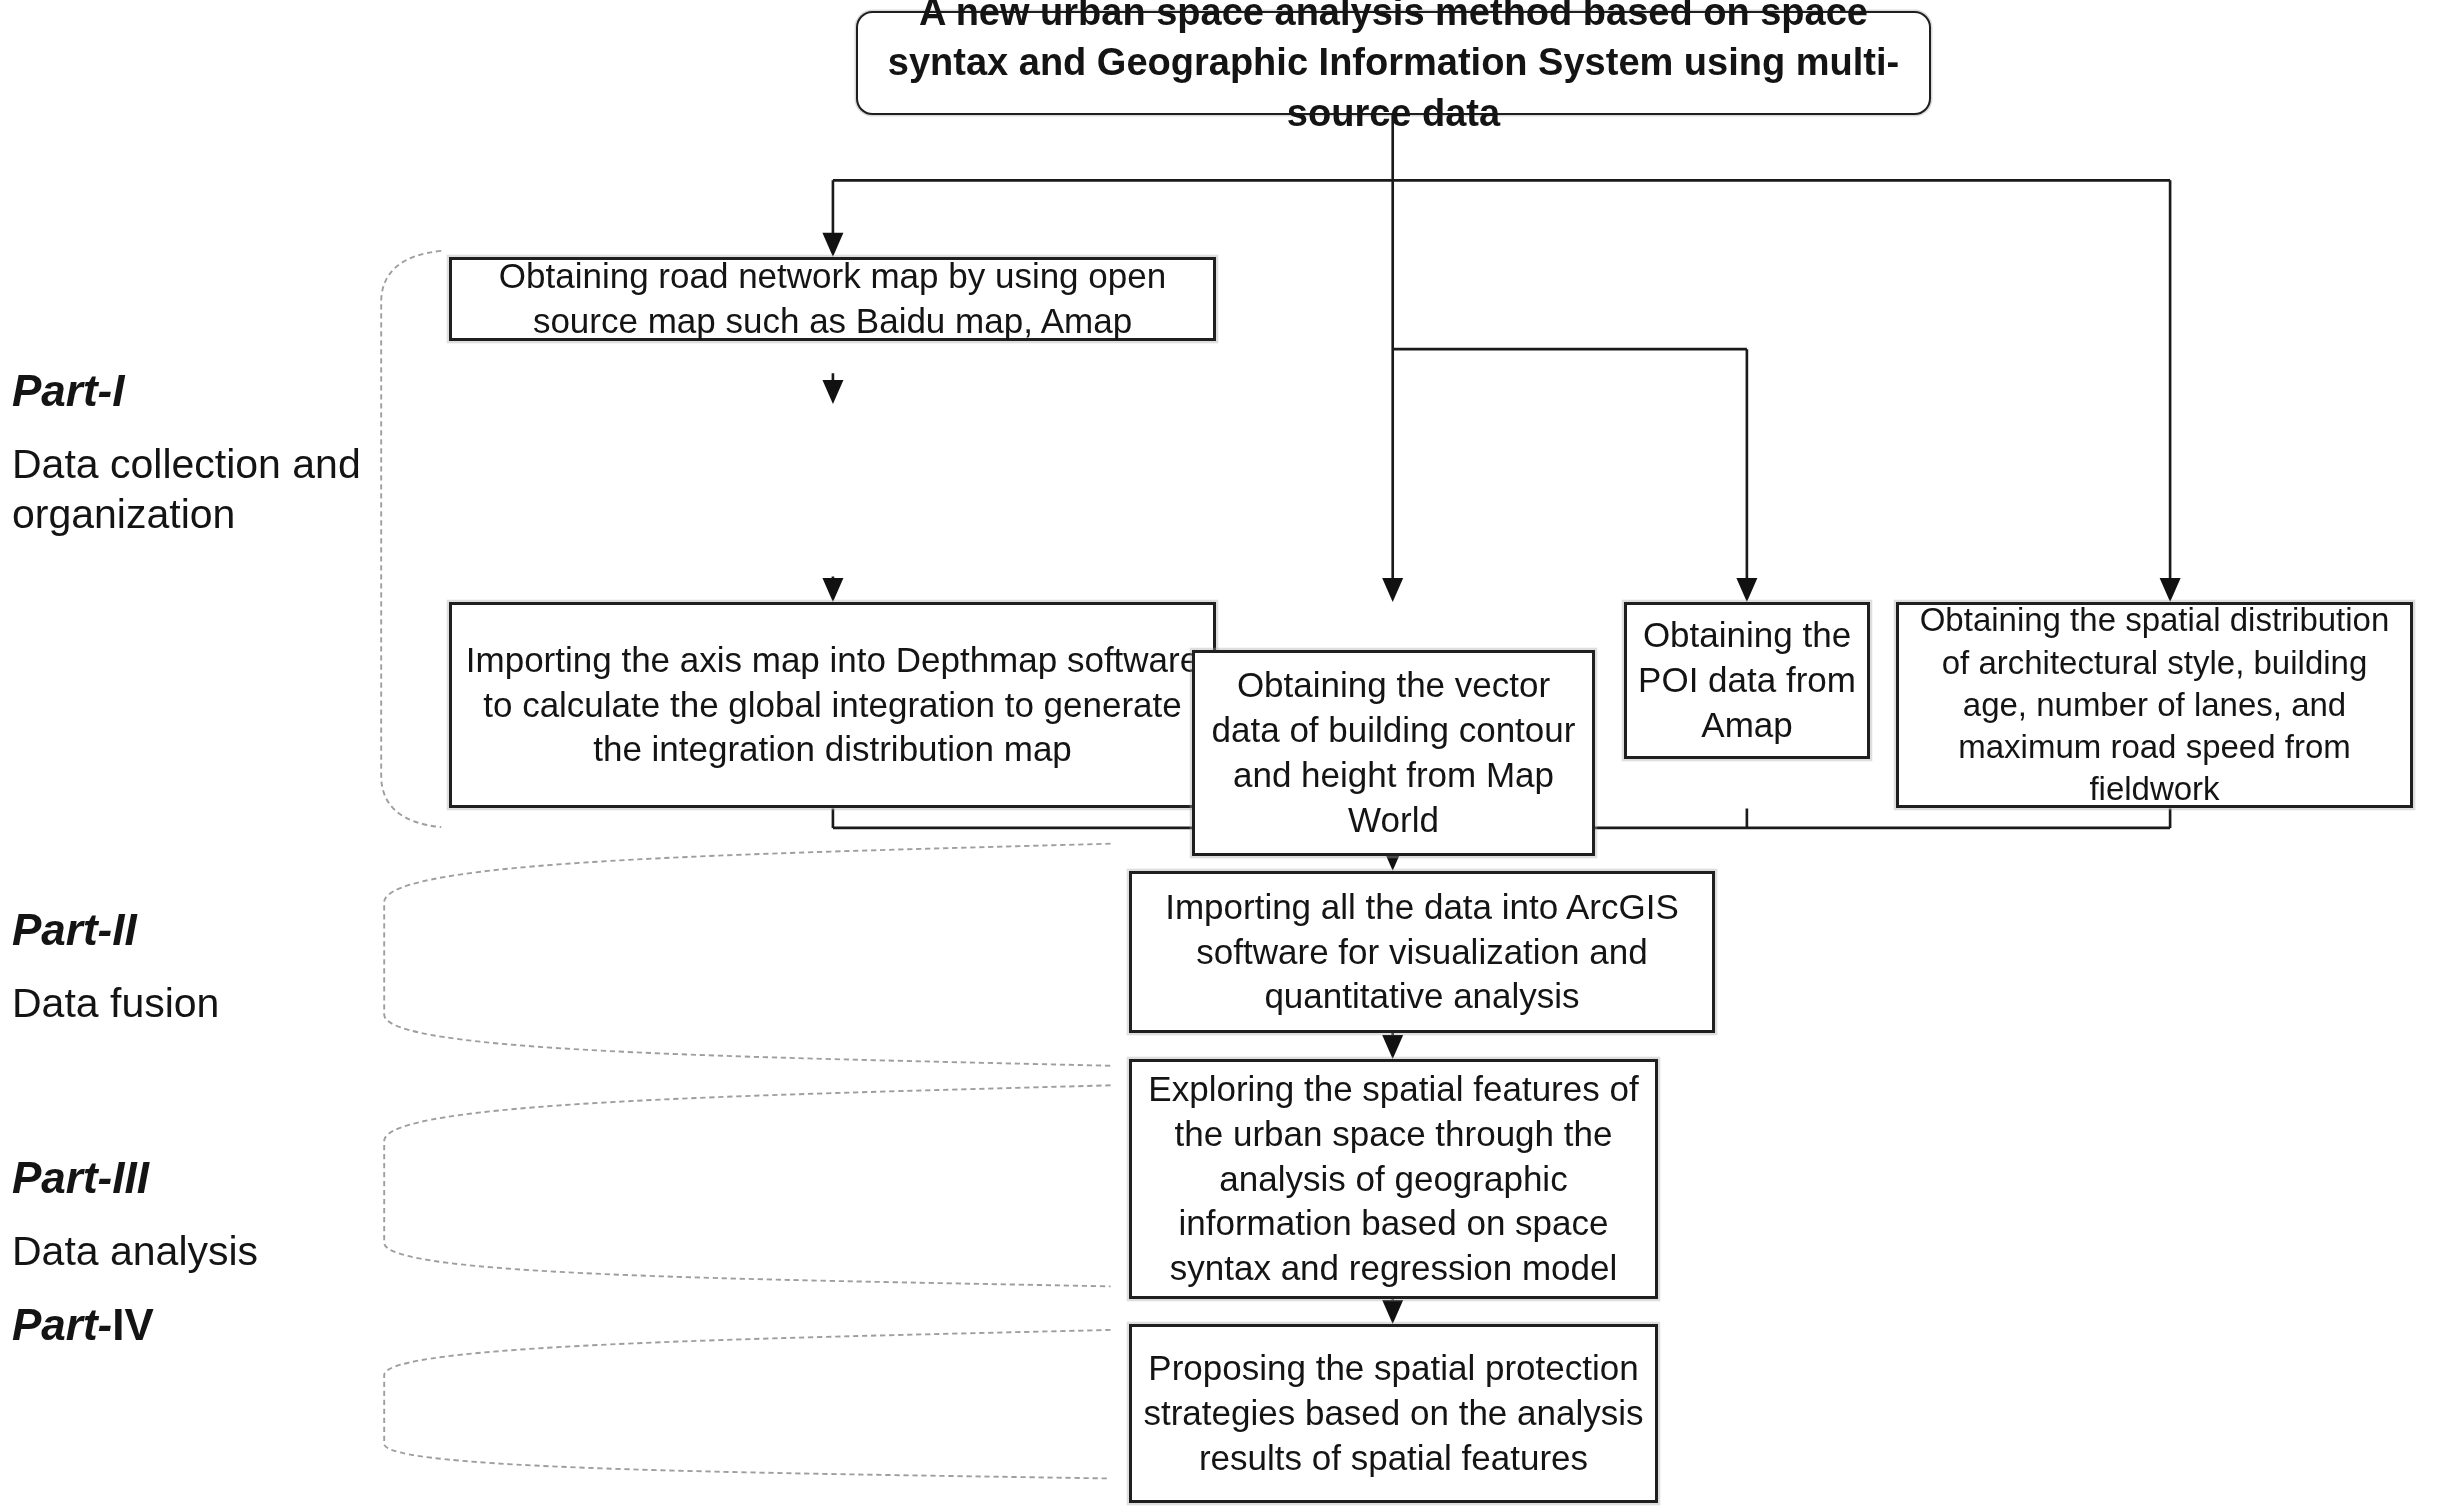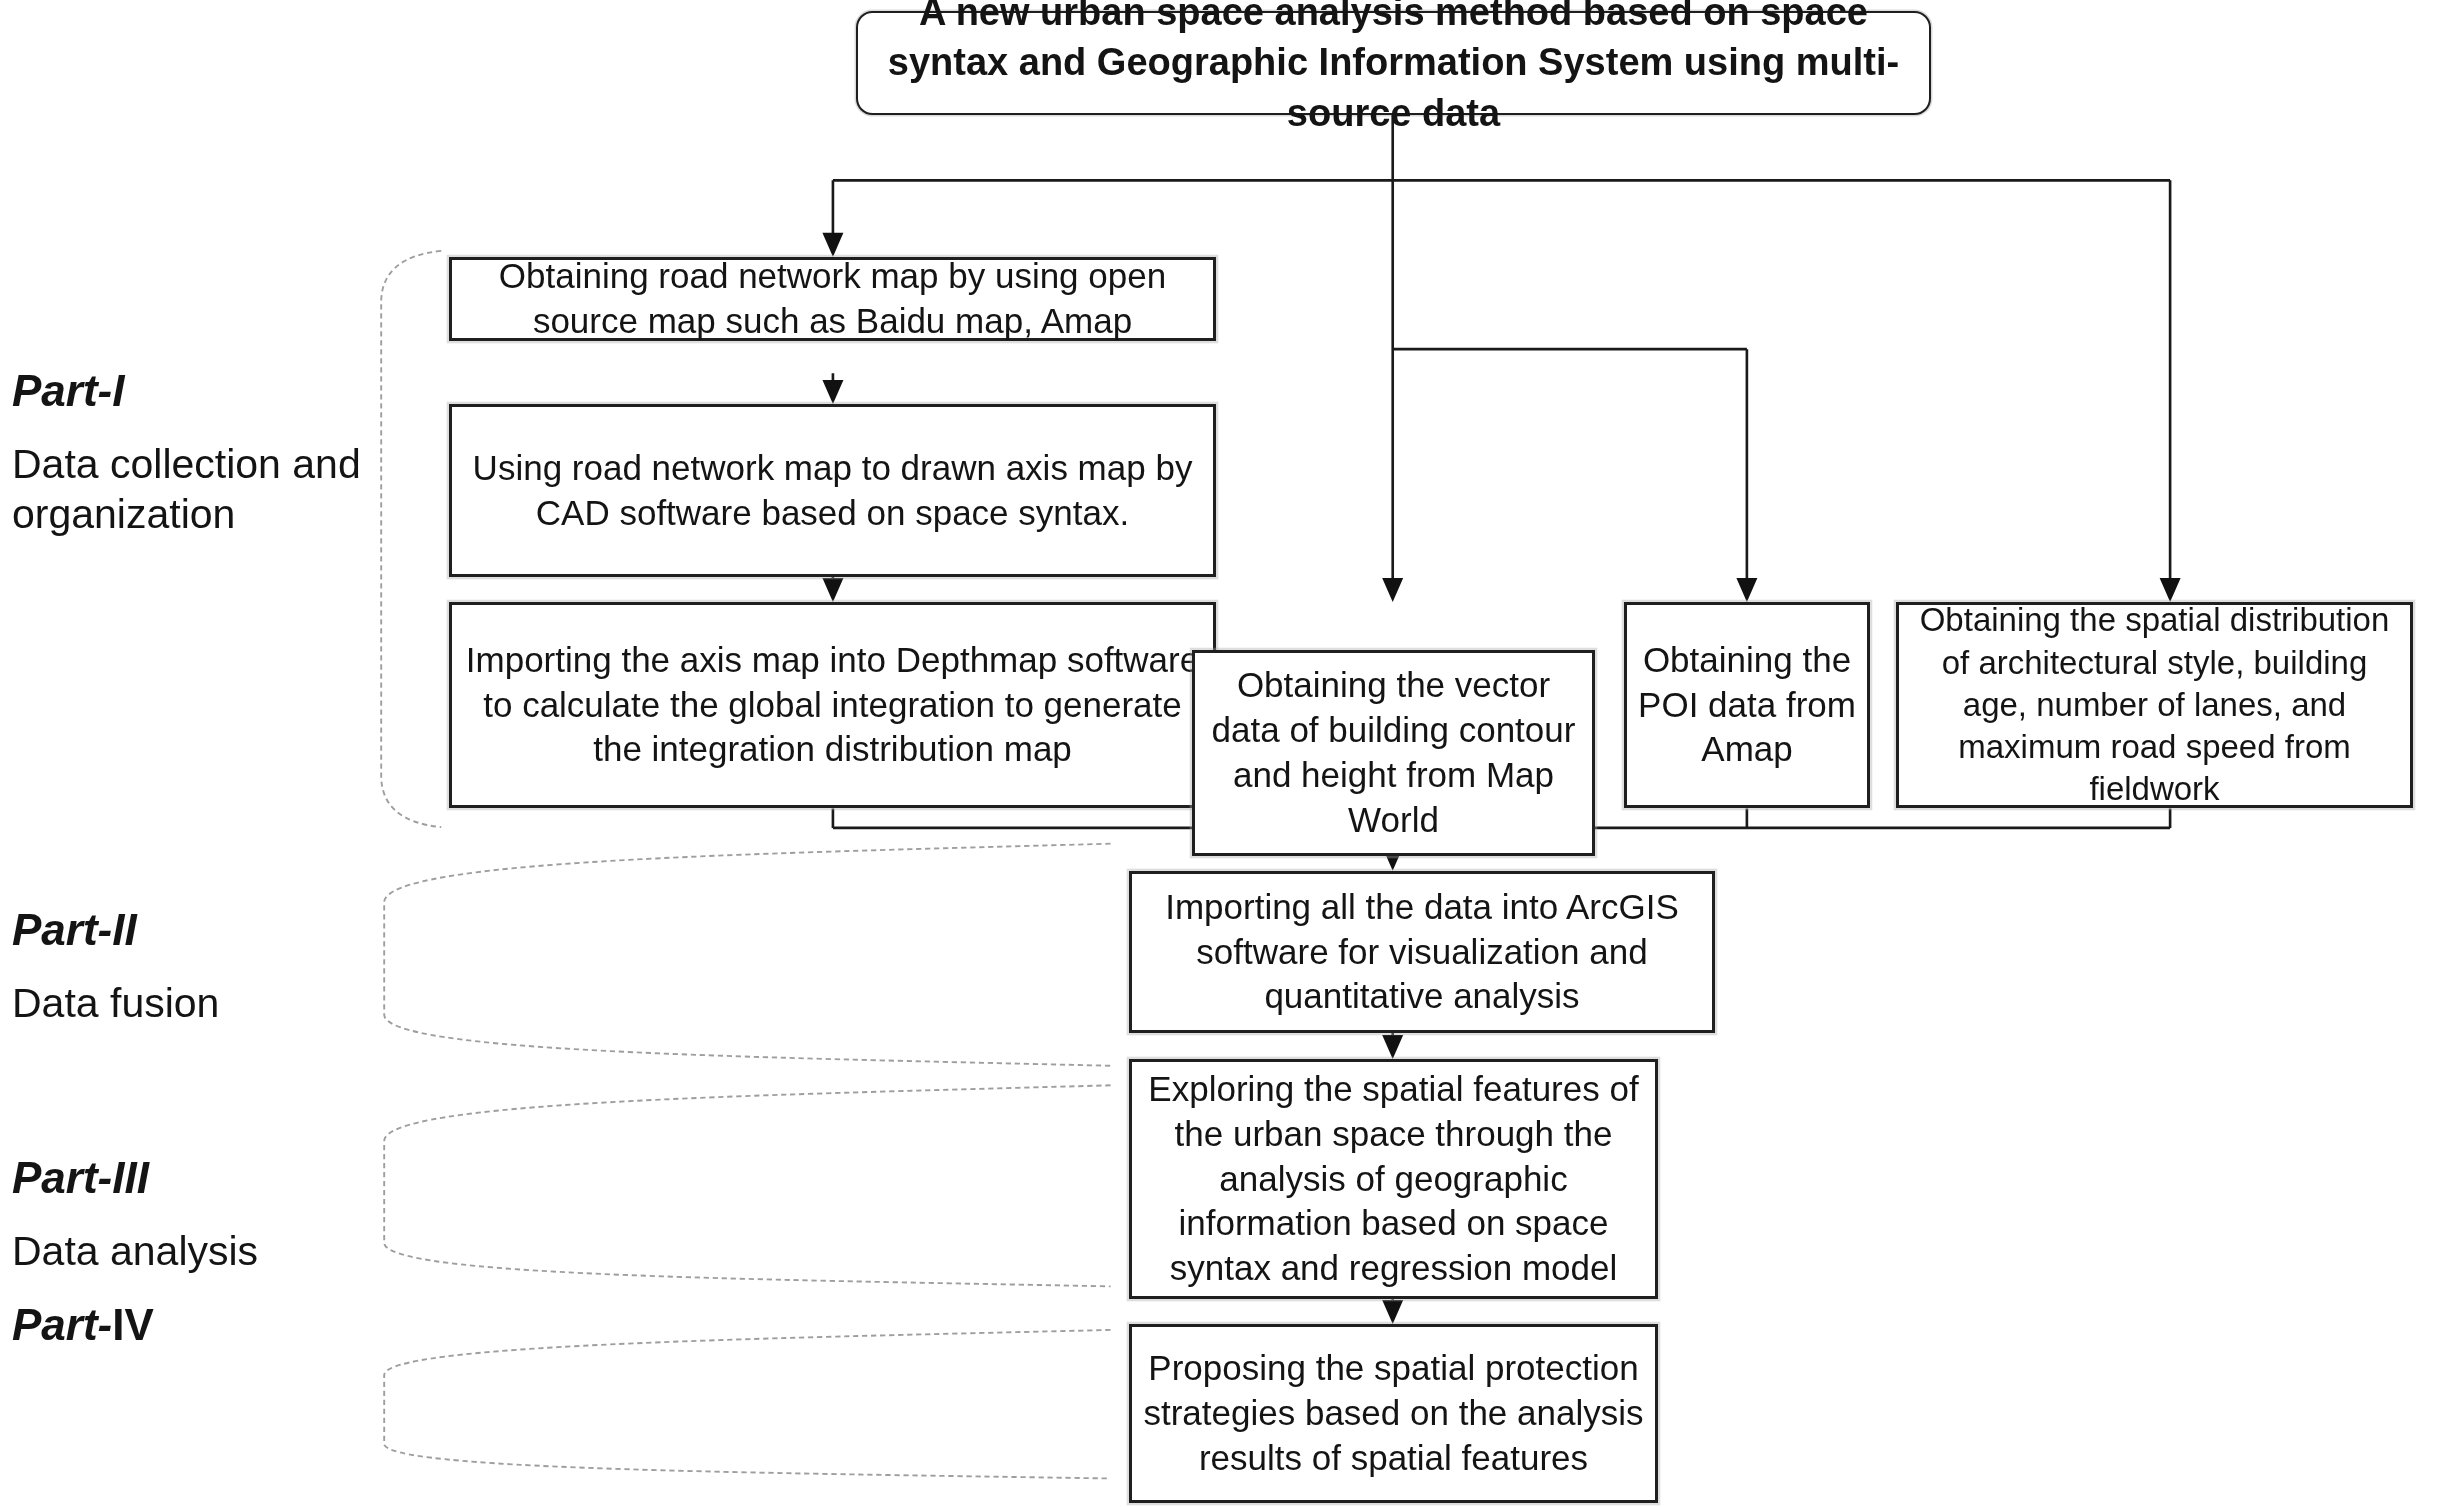--- a/index.html
+++ b/index.html
@@ -75,25 +75,24 @@
       <polygon points="1872,1103 1904,1088 1904,1118"></polygon>
       <polygon points="1856,1160 1842,1128 1870,1128"></polygon>
       <polygon points="1856,1411 1842,1379 1870,1379"></polygon>
       <polygon points="1856,1764 1842,1732 1870,1732"></polygon>
     </g>
   </svg>
 
   <div class="box title-box" style="left:856px;top:10.5px;width:1075px;height:104px;">A new urban space analysis method based on space syntax and Geographic Information System using multi-source data</div>
 
   <div class="box" style="left:449px;top:257px;width:767px;height:84px;">Obtaining road network map by using open source map such as Baidu map, Amap</div>
-  <div class="box" style="left:449px;top:404px;width:767px;height:173px;">Using road network map to drawn axis map by CAD software based on space syntax.</div>
   <div class="box" style="left:449px;top:602px;width:767px;height:206px;">Importing the axis map into Depthmap software to calculate the global integration to generate the integration distribution map</div>
 
   <div class="box" style="left:1192px;top:602px;width:403px;height:206px;padding:4.5px 10.5px;margin-top:48px;">Obtaining the vector data of building contour and height from Map World</div>
-  <div class="box" style="left:1624px;top:602px;width:246px;height:206px;padding:4.5px 6px;">Obtaining the POI data from Amap</div>
+  <div class="box" style="left:1624px;top:602px;width:246px;height:157px;padding:4.5px 6px;">Obtaining the POI data from Amap</div>
   <div class="box small-font" style="left:1896px;top:602px;width:517px;height:206px;padding:4.5px 9px;">Obtaining the spatial distribution of architectural style, building age, number of lanes, and maximum road speed from fieldwork</div>
 
   <div class="box" style="left:1129px;top:871px;width:586px;height:162px;padding:3px 10.5px;">Importing all the data into ArcGIS software for visualization and quantitative analysis</div>
   <div class="box" style="left:1129px;top:1059px;width:529px;height:240px;padding:3px 10.5px;">Exploring the spatial features of the urban space through the analysis of geographic information based on space syntax and regression model</div>
   <div class="box" style="left:1129px;top:1324px;width:529px;height:179px;padding:3px 10.5px;">Proposing the spatial protection strategies based on the analysis results of spatial features</div>
 
   <div class="part-label" style="top:366px;">
     <div class="part-title"><span>Part-</span><span>I</span></div>
     <div class="part-sub">Data collection and organization</div>
   </div>

